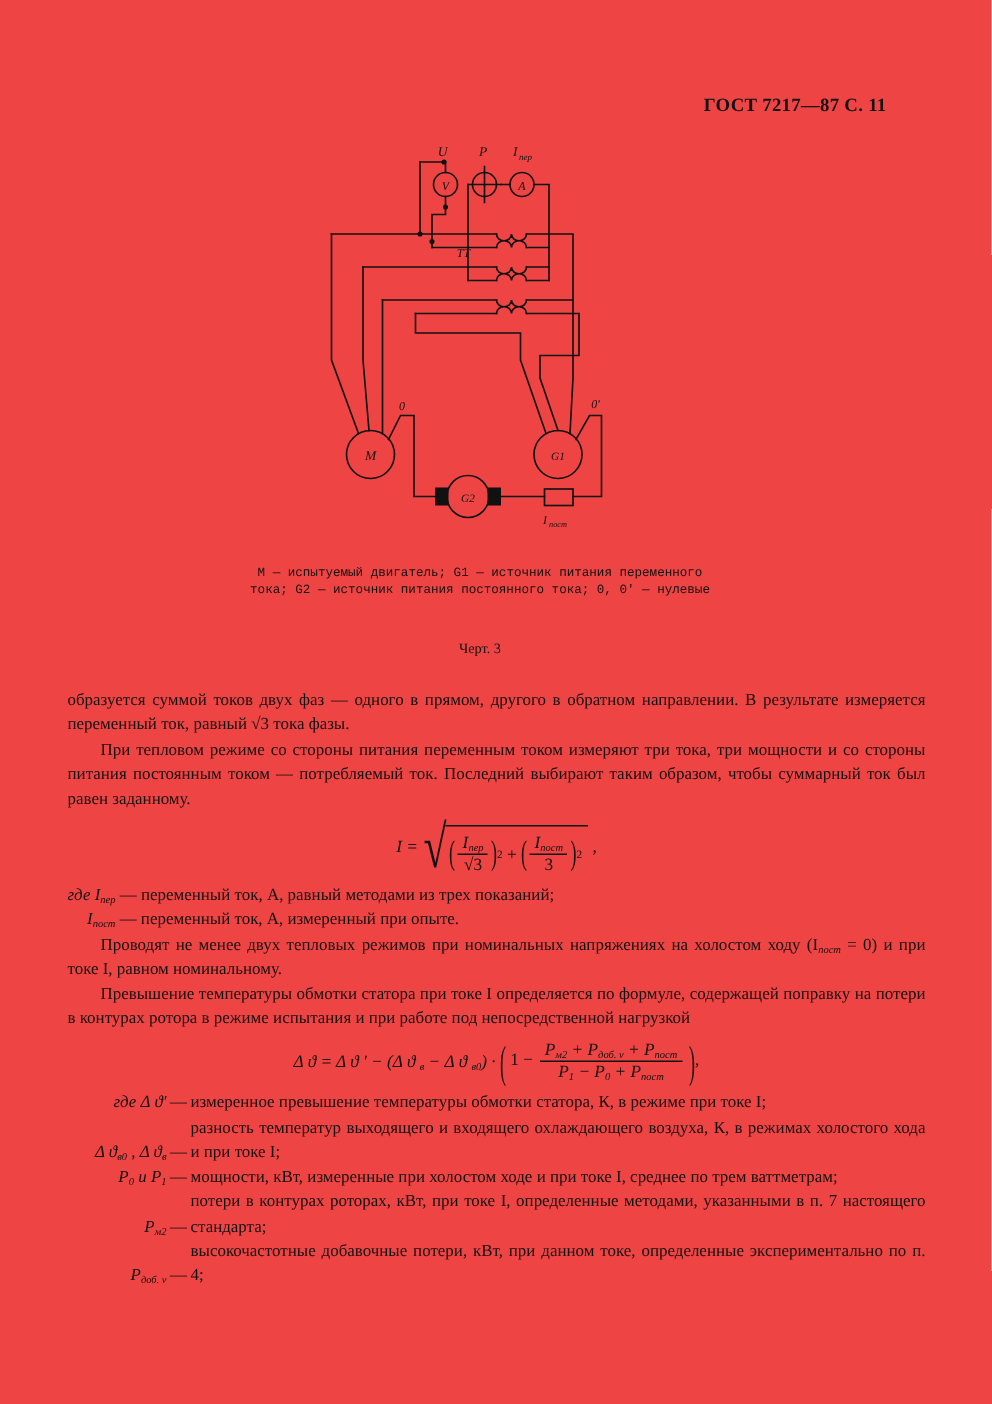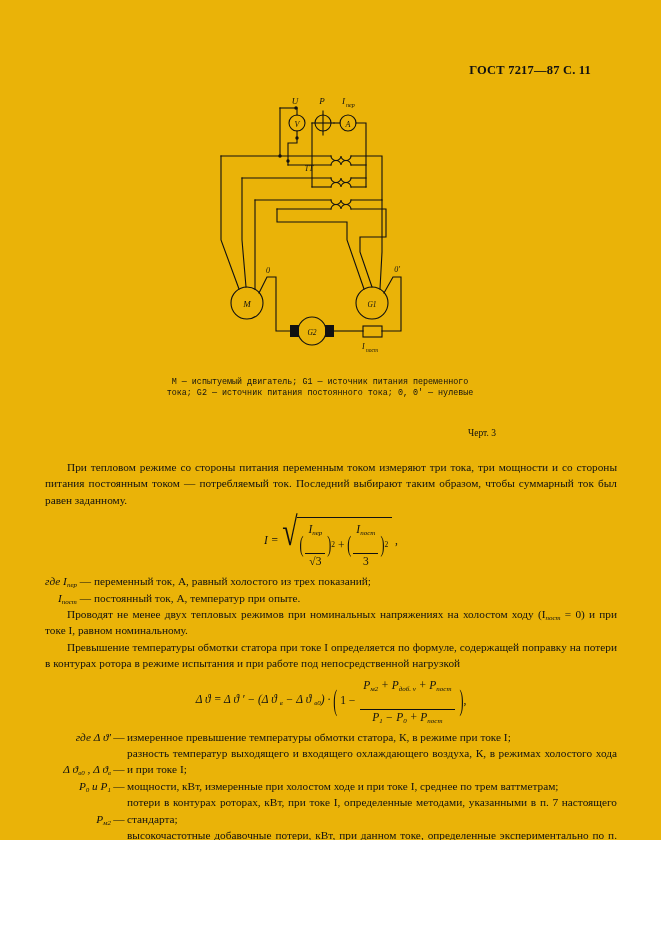--- a/index.html
+++ b/index.html
@@ -1,31 +1,31 @@
 <!DOCTYPE html>
 <html><head>
 <meta charset="utf-8">
 <style>
   html,body{margin:0;padding:0;background:#fff;}
-  .page{position:relative;width:661px;height:840px;background:#eab308;color:#111;
+  .page{position:relative;width:661px;height:936px;background:#ef4444;color:#111;
         font-family:"Liberation Serif","DejaVu Serif",serif;overflow:hidden;}
   .hdr{position:absolute;top:63px;right:70px;font-size:12.5px;font-weight:bold;letter-spacing:.2px;}
   .diagram{position:absolute;left:205px;top:90px;width:250px;height:272px;}
   .caption{position:absolute;left:130px;top:377px;width:380px;text-align:center;
            font-size:8.4px;line-height:10.9px;font-family:Liberation Mono, monospace;}
-  .figlabel{position:absolute;left:116px;top:428px;width:380px;text-align:right;font-size:9.5px;}
+  .figlabel{position:absolute;left:130px;top:428px;width:380px;text-align:center;font-size:9.5px;}
   .bodytext{position:absolute;left:45px;top:459px;width:572px;font-size:11.3px;line-height:16.4px;text-align:justify;}
   .bodytext p{margin:0;}
   p.indent{text-indent:22px;}
   .fvar{font-style:italic;}
   sub{font-size:7px;font-style:italic;vertical-align:-2px;line-height:0;}
   sup{font-size:7.5px;line-height:0;}
   .formula{text-align:center;font-size:11.5px;margin:7px 0 6px 0;text-indent:0;line-height:normal;}
   .frac{display:inline-block;vertical-align:middle;text-align:center;margin:0 2px;}
-  .frac .num{display:block;border-bottom:1.1px solid #111;padding:0 3px 18px 3px;}
+  .frac .num{display:block;border-bottom:1.1px solid #111;padding:0 3px 1px 3px;}
   .frac .den{display:block;padding-top:1px;}
   .bp{display:inline-block;transform:scaleY(1.9);font-size:12px;vertical-align:-1px;font-style:normal;}
   .bp2{display:inline-block;transform:scaleY(2.5);font-size:12px;vertical-align:-2px;font-style:normal;}
   .sqrt{display:inline-flex;align-items:flex-start;vertical-align:middle;}
   .sqrt-sym{font-style:normal;font-size:40px;line-height:34px;transform:scaleX(.7);margin:0 -4px 0 -2px;}
   .sqrt-content{display:inline-block;border-top:1.2px solid #111;padding:5px 4px 0 2px;margin-top:2px;}
   .sqrt-content .inner{display:inline-flex;align-items:center;}
   .w1row{margin:0;}
   .w1row.second{padding-left:13px;}
   .wlist2{margin-top:2px;}
@@ -112,44 +112,45 @@
   </svg>
 
   <div class="caption">
     <div>М — испытуемый двигатель; G1 — источник питания переменного</div>
     <div>тока; G2 — источник питания постоянного тока; 0, 0′ — нулевые</div>
   </div>
 
   <div class="figlabel">Черт. 3</div>
 
   <div class="bodytext">
+    <p>образуется суммой токов двух фаз — одного в прямом, другого в обратном направлении. В результате измеряется переменный ток, равный √3 тока фазы.</p>
     <p class="indent">При тепловом режиме со стороны питания переменным током измеряют три тока, три мощности и со стороны питания постоянным током — потребляемый ток. Последний выбирают таким образом, чтобы суммарный ток был равен заданному.</p>
 
     <div class="formula">
       <span class="fvar">I =</span>
       <span class="sqrt">
           <span class="sqrt-sym">√</span>
           <span class="sqrt-content"><span class="inner"><span class="bp">(</span><span class="frac">
                 <span class="num fvar">I<sub>пер</sub></span>
                 <span class="den">√3</span>
               </span><span class="bp">)</span><sup>2</sup>&nbsp;<span>+</span>&nbsp;<span class="bp">(</span><span class="frac">
                 <span class="num fvar">I<sub>пост</sub></span>
                 <span class="den">3</span>
               </span><span class="bp">)</span><sup>2</sup></span></span>
         </span>
       <span>,</span>
     </div>
 
     <div class="w1row">
       <span class="fvar">где I<sub>пер</sub></span>
-      <span>— переменный ток, А, равный холостого из трех показаний;</span>
+      <span>— переменный ток, А, равный методами из трех показаний;</span>
     </div>
     <div class="w1row second">
       <span class="fvar">I<sub>пост</sub></span>
-      <span>— постоянный ток, А, температур при опыте.</span>
+      <span>— переменный ток, А, измеренный при опыте.</span>
     </div>
 
     <p class="indent">Проводят не менее двух тепловых режимов при номинальных напряжениях на холостом ходу (I<sub>пост</sub> = 0) и при токе I, равном номинальному.</p>
     <p class="indent">Превышение температуры обмотки статора при токе I определяется по формуле, содержащей поправку на потери в контурах ротора в режиме испытания и при работе под непосредственной нагрузкой</p>
 
     <div class="formula">
       <span class="fvar">Δ ϑ = Δ ϑ ′ − (Δ ϑ <sub>в</sub> − Δ ϑ <sub>в0</sub>) · </span>
       <span class="bp2">(</span>
       <span>1 −</span>
       <span class="frac"><span class="num fvar">P<sub>м2</sub> + P<sub>доб. v</sub> + P<sub>пост</sub></span><span class="den fvar">P<sub>1</sub> − P<sub>0</sub> + P<sub>пост</sub></span></span>

